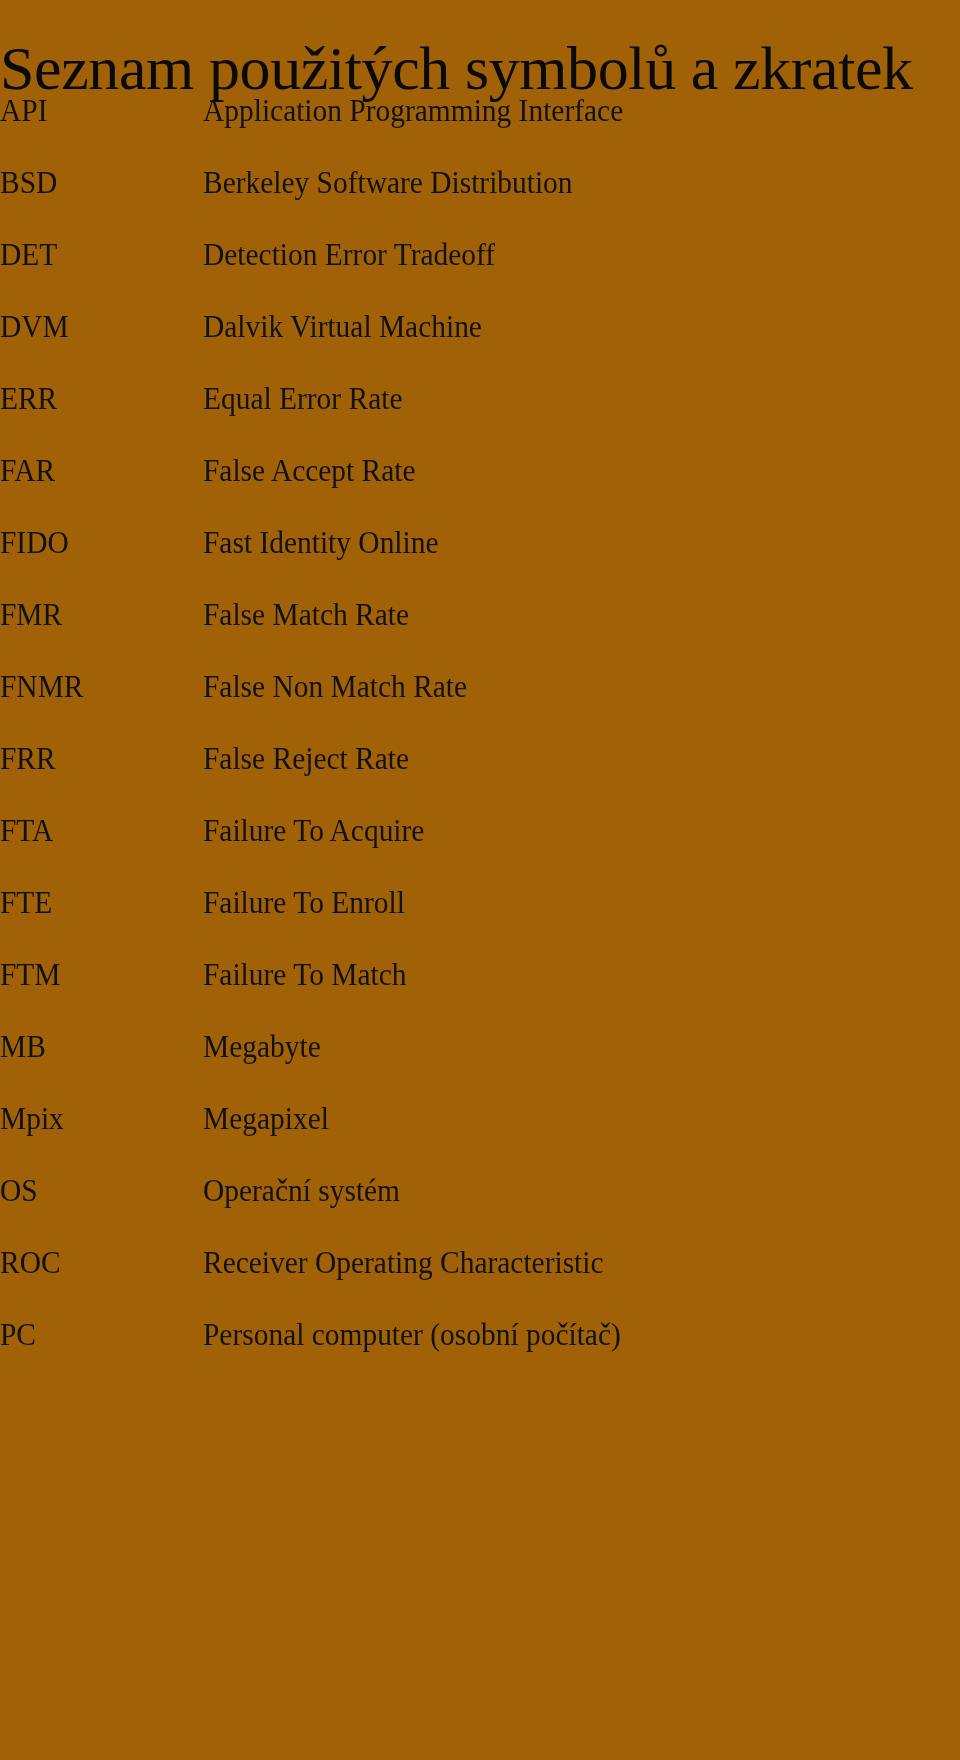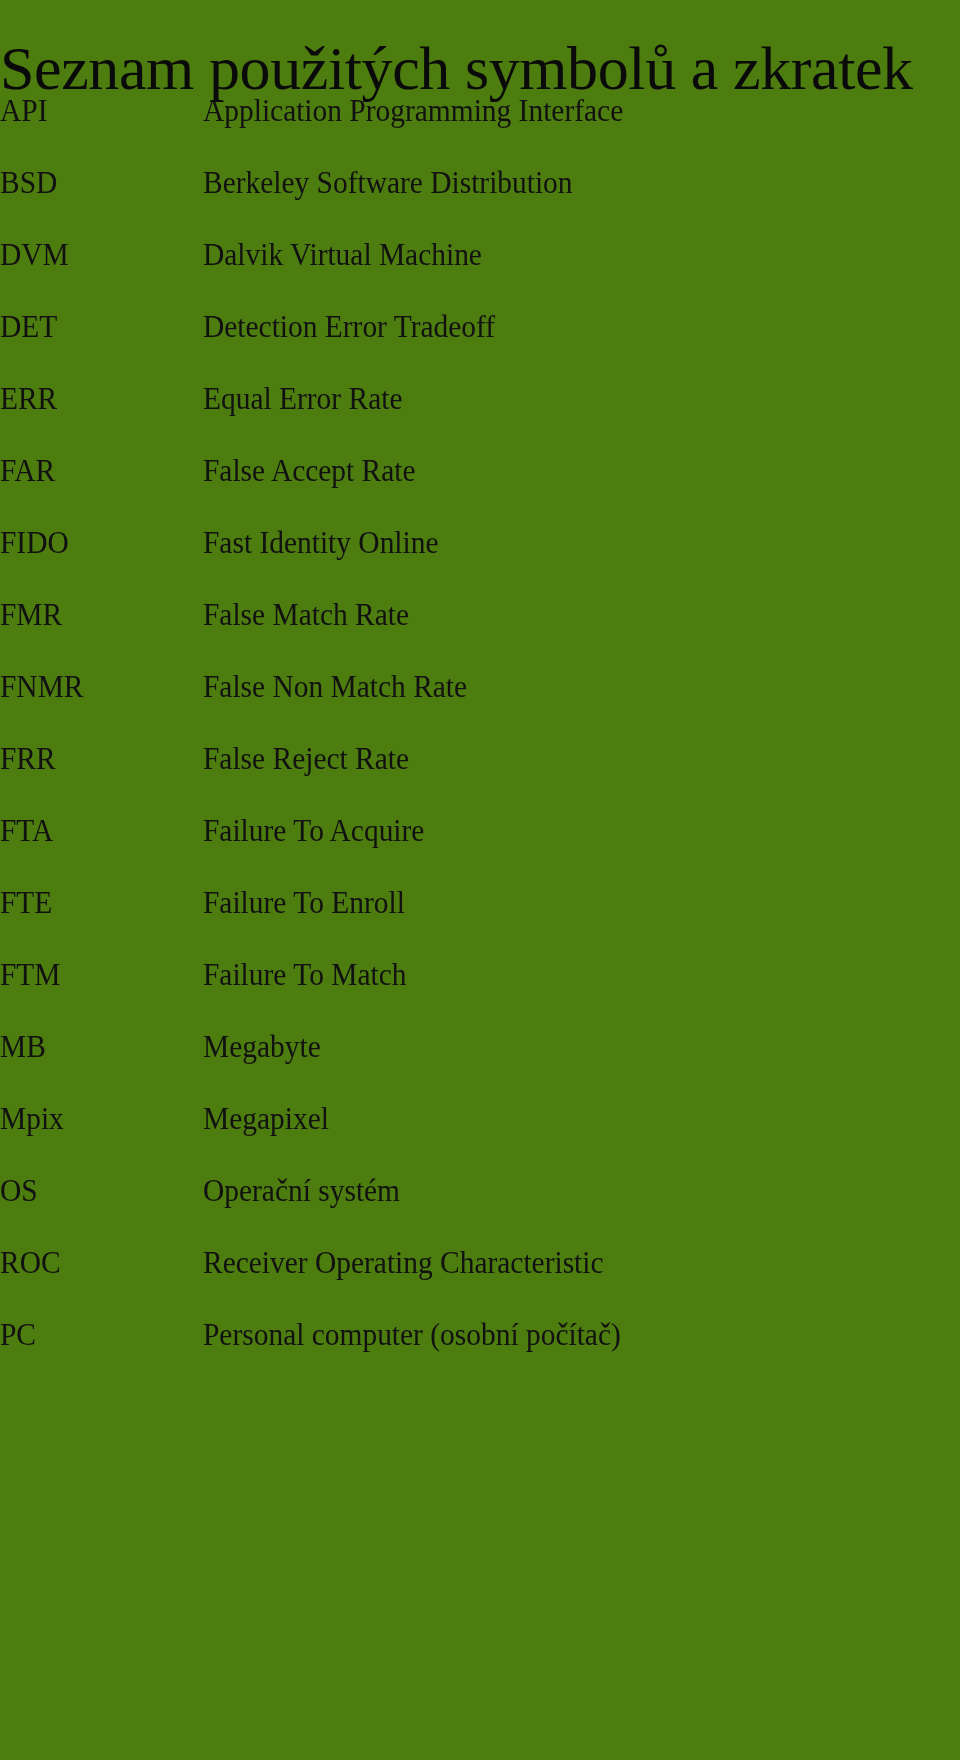--- a/index.html
+++ b/index.html
@@ -13,21 +13,21 @@
     height: 1760px;
     overflow: hidden;
     font-family: "Liberation Serif", "DejaVu Serif", serif;
     color: #000000;
     position: relative;
   }
   .page {
     position: relative;
     width: 960px;
     height: 1760px;
-    background: #4d7c0f;
+    background: #a16207;
   }
   
   .page-title {
     position: absolute;
     left: 0px;
     top: -6px;
     width: 962px;
     font-family: "Liberation Serif", "DejaVu Serif", serif;
     font-size: 62px;
     font-weight: 400;
@@ -86,26 +86,26 @@
   <div class="glossary">
       <div class="glossary-row">
         <span class="abbr">API</span>
         <span class="definition">Application Programming Interface</span>
       </div>
       <div class="glossary-row">
         <span class="abbr">BSD</span>
         <span class="definition">Berkeley Software Distribution</span>
       </div>
       <div class="glossary-row">
+        <span class="abbr">DET</span>
+        <span class="definition">Detection Error Tradeoff</span>
+      </div>
+      <div class="glossary-row">
         <span class="abbr">DVM</span>
         <span class="definition">Dalvik Virtual Machine</span>
-      </div>
-      <div class="glossary-row">
-        <span class="abbr">DET</span>
-        <span class="definition">Detection Error Tradeoff</span>
       </div>
       <div class="glossary-row">
         <span class="abbr">ERR</span>
         <span class="definition">Equal Error Rate</span>
       </div>
       <div class="glossary-row">
         <span class="abbr">FAR</span>
         <span class="definition">False Accept Rate</span>
       </div>
       <div class="glossary-row">

